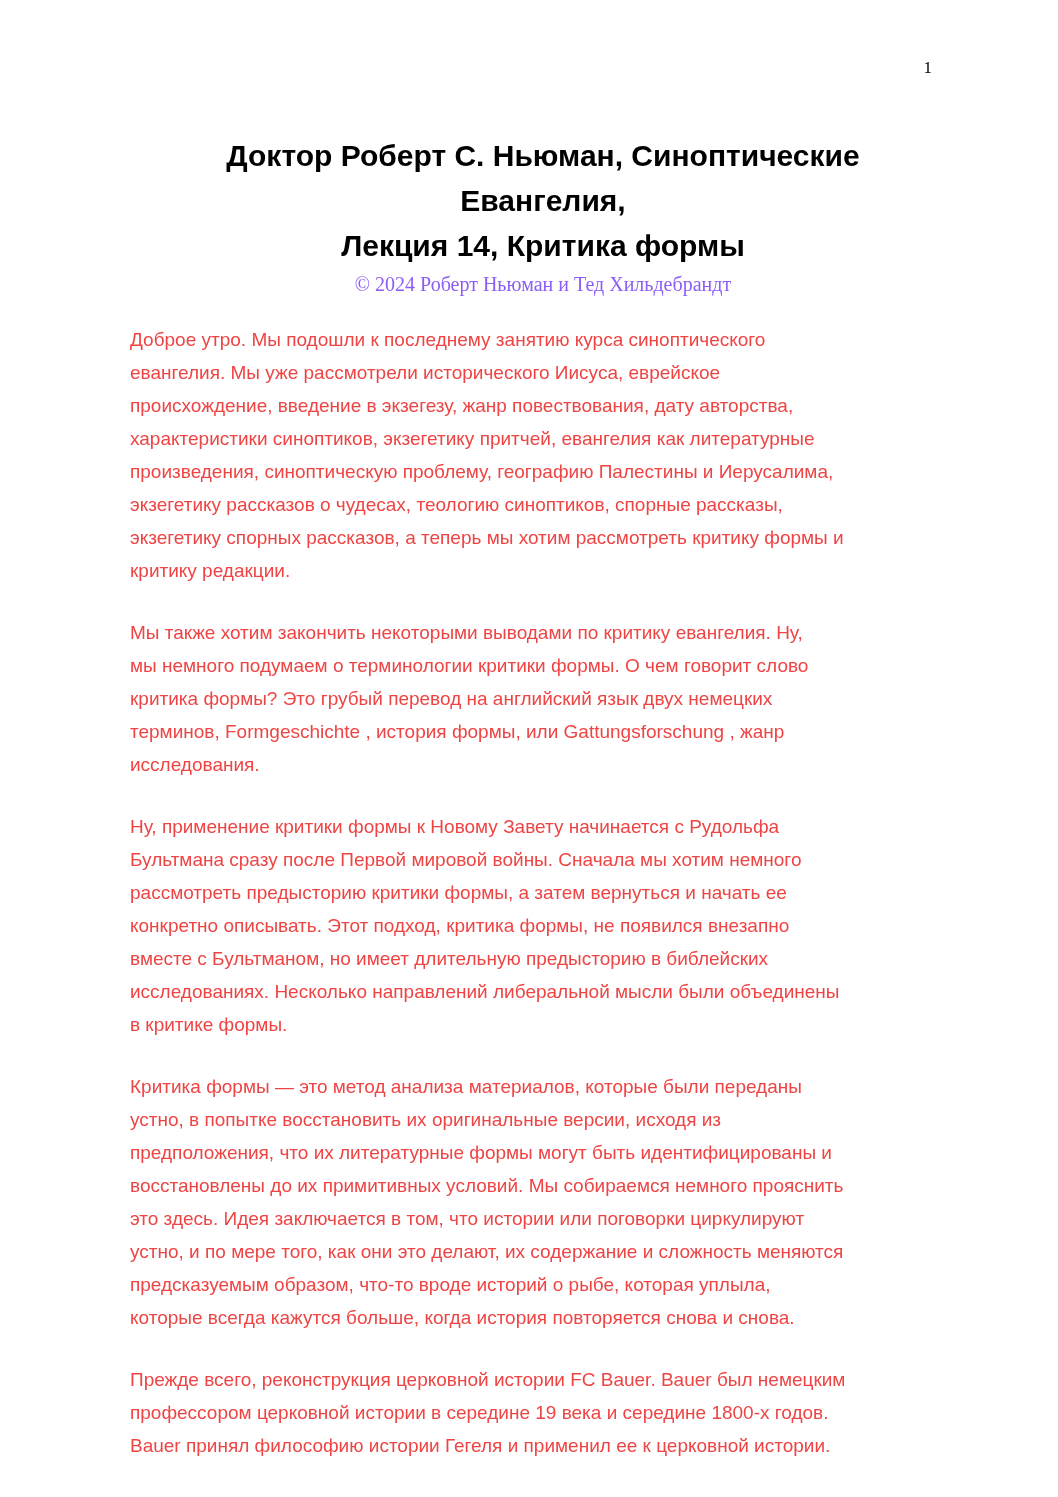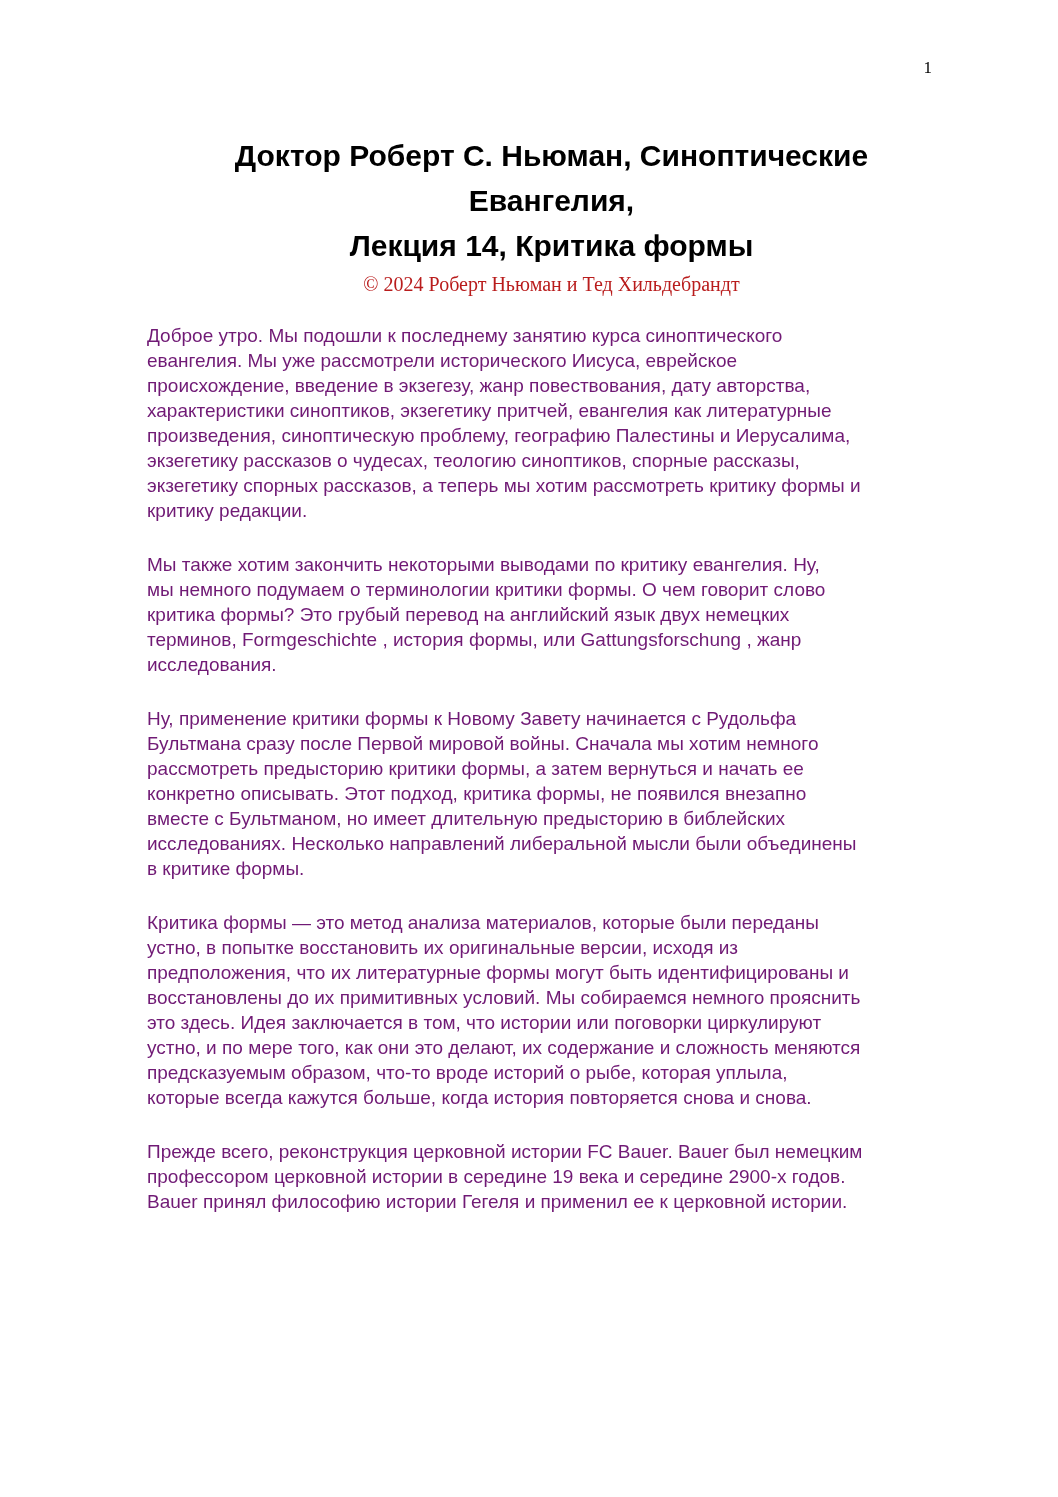--- a/index.html
+++ b/index.html
@@ -15,45 +15,44 @@
   .page-number {
     position: absolute;
     top: 58px;
     right: 126px;
     font-family: "Liberation Serif", serif;
     font-size: 17px;
     color: #000000;
   }
   .content {
     padding: 133px 102px 0 130px;
-    margin-left: 17px;
   }
   .doc-title {
     font-family: "Liberation Sans", sans-serif;
     font-weight: 700;
     font-size: 30px;
     line-height: 45px;
     text-align: center;
     white-space: pre-line;
     color: #000000;
   }
   .copyright {
     font-family: "Liberation Serif", serif;
     font-size: 20px;
     line-height: 26px;
     text-align: center;
     margin-top: 3px;
-    color: #b91c1c;
+    color: #8b5cf6;
   }
   .body-text {
     margin-top: 26px;
     font-family: "Liberation Sans", sans-serif;
     font-size: 19px;
-    line-height: 25px;
-    color: #701a75;
+    line-height: 33px;
+    color: #ef4444;
   }
   .body-text p {
     white-space: pre-line;
     margin-bottom: 29px;
   }
 </style>
 </head>
 <body>
 
 <div class="page">
@@ -89,17 +88,17 @@
 в критике формы.</p>
       <p>Критика формы — это метод анализа материалов, которые были переданы
 устно, в попытке восстановить их оригинальные версии, исходя из
 предположения, что их литературные формы могут быть идентифицированы и
 восстановлены до их примитивных условий. Мы собираемся немного прояснить
 это здесь. Идея заключается в том, что истории или поговорки циркулируют
 устно, и по мере того, как они это делают, их содержание и сложность меняются
 предсказуемым образом, что-то вроде историй о рыбе, которая уплыла,
 которые всегда кажутся больше, когда история повторяется снова и снова.</p>
       <p>Прежде всего, реконструкция церковной истории FC Bauer. Bauer был немецким
-профессором церковной истории в середине 19 века и середине 2900-х годов.
+профессором церковной истории в середине 19 века и середине 1800-х годов.
 Bauer принял философию истории Гегеля и применил ее к церковной истории.</p>
     </section>
   </div>
 </div>
 
 </body></html>

